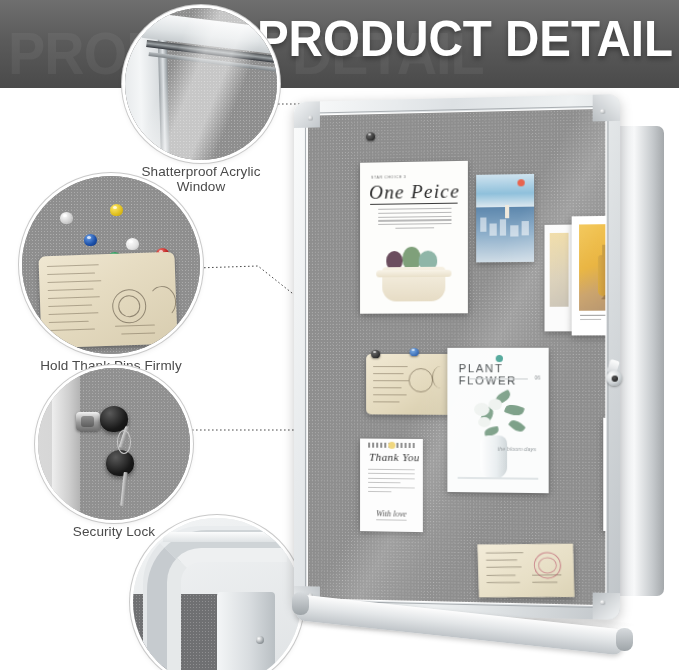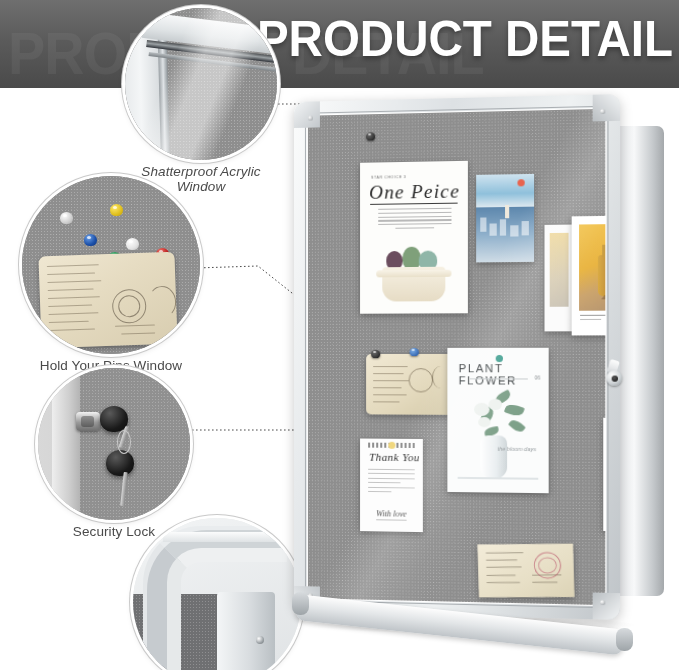--- a/index.html
+++ b/index.html
@@ -96,21 +96,21 @@
   }
   #c1 .acr-rail2{
     position:absolute;left:24px;top:44px;width:150px;height:4px;
     background:linear-gradient(180deg,#b9bec1,#7e8488);
     transform:rotate(7deg);transform-origin:left top;
   }
   #c1 .acr-gloss{
     position:absolute;left:8px;top:0px;width:126px;height:190px;
     background:linear-gradient(112deg,rgba(255,255,255,0) 30%,rgba(255,255,255,.50) 44%,rgba(255,255,255,.50) 58%,rgba(255,255,255,0) 70%);
   }
-  #c1 .callout-label{top:156px;font-style:italic;}
+  #c1 .callout-label{top:156px;}
 
   
   #c2{left:22px;top:176px;}
   #c2 .circle{width:178px;height:178px;}
   #c2 .pin-felt{position:absolute;left:0;top:0;width:178px;height:178px;}
   .pin{position:absolute;width:13px;height:12px;border-radius:50% 50% 45% 45%;}
   .pin::after{
     content:"";position:absolute;left:2.5px;top:1.5px;width:4px;height:3px;
     border-radius:50%;background:rgba(255,255,255,.75);
   }
@@ -458,21 +458,21 @@
         <div class="ln" style="left:8px;top:58px;width:50px;"></div>
         <div class="ln" style="left:8px;top:66px;width:40px;"></div>
         <div class="ln" style="left:8px;top:74px;width:46px;"></div>
         <div class="stampcirc" style="left:72px;top:36px;width:32px;height:32px;"></div>
         <div class="stampcirc" style="left:78px;top:42px;width:20px;height:20px;"></div>
         <div class="stampcirc" style="left:108px;top:34px;width:26px;height:30px;border-left-color:transparent;border-bottom-color:transparent;"></div>
         <div class="ln" style="left:74px;top:72px;width:40px;"></div>
         <div class="ln" style="left:80px;top:80px;width:34px;"></div>
       </div>
     </div>
-    <div class="callout-label">Hold Your Pins Window</div>
+    <div class="callout-label">Hold Thank Pins Firmly</div>
   </div>
 
   <div class="callout" id="c3">
     <div class="circle">
       <div class="lk-bg"></div>
       <div class="lk-felt felt"></div>
       <div class="lk-rail"></div>
       <div class="lockbody" style="left:38px;top:44px;"></div>
       <div class="keyhead" style="left:62px;top:38px;"></div>
       <div class="keyshaft" style="left:84px;top:58px;height:22px;transform:rotate(18deg);"></div>

